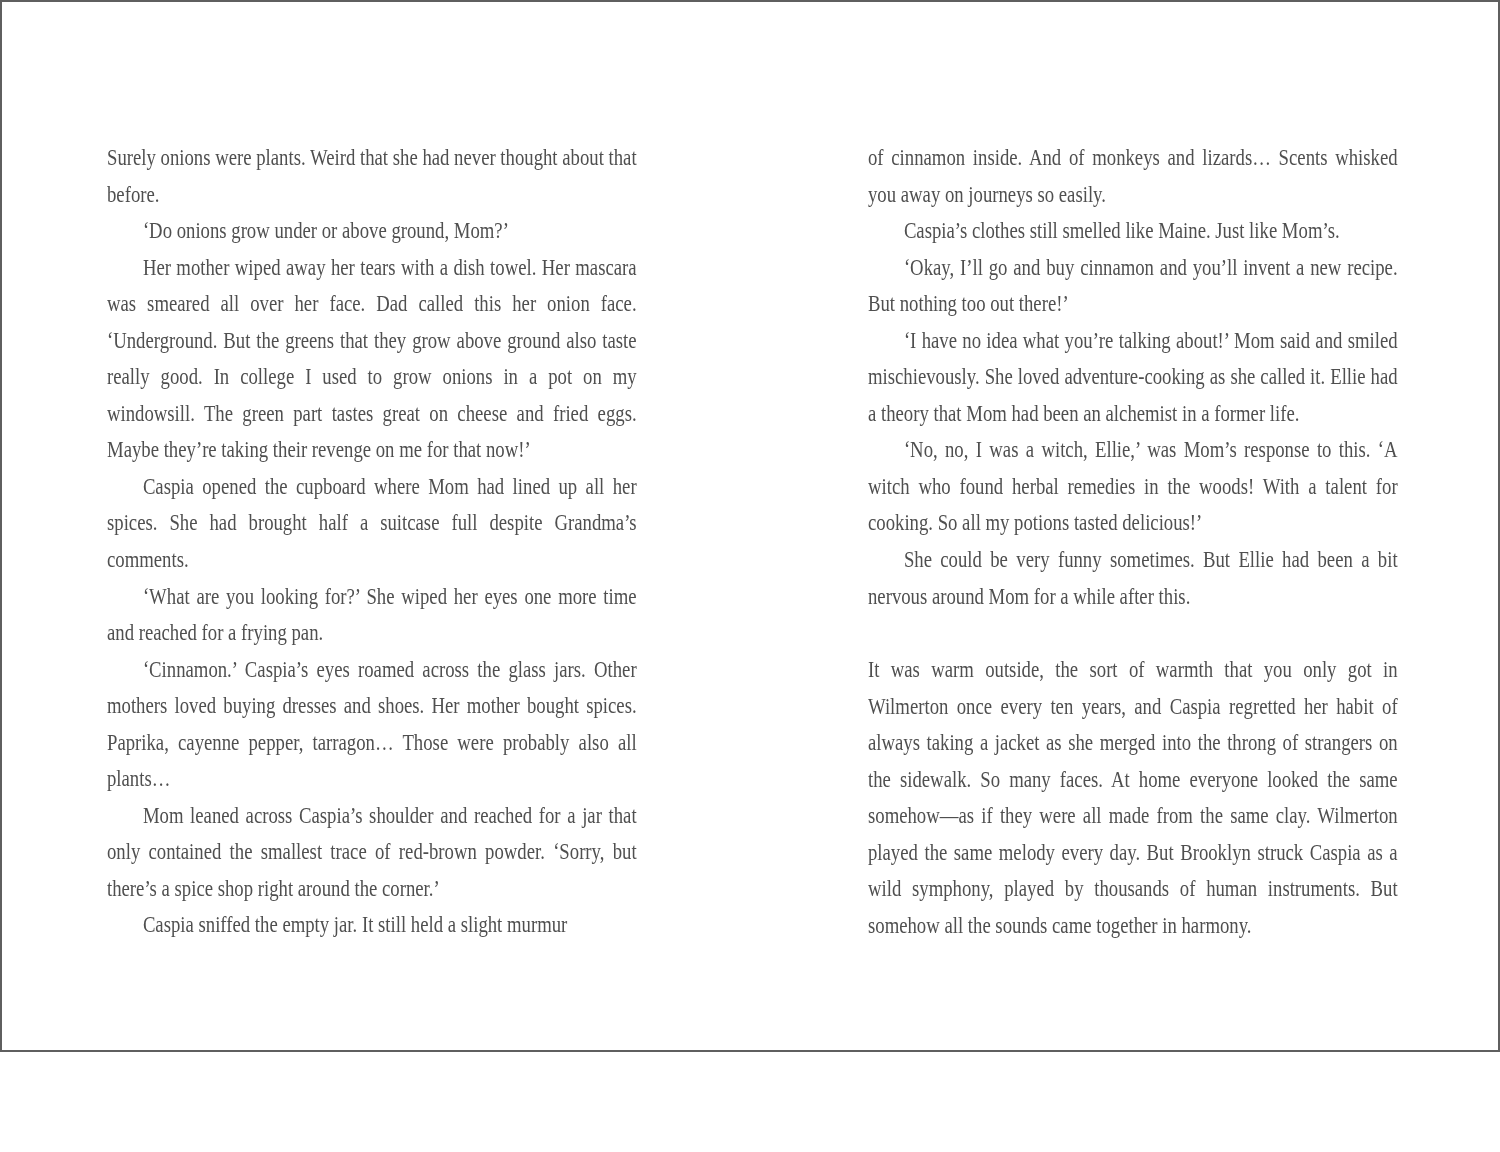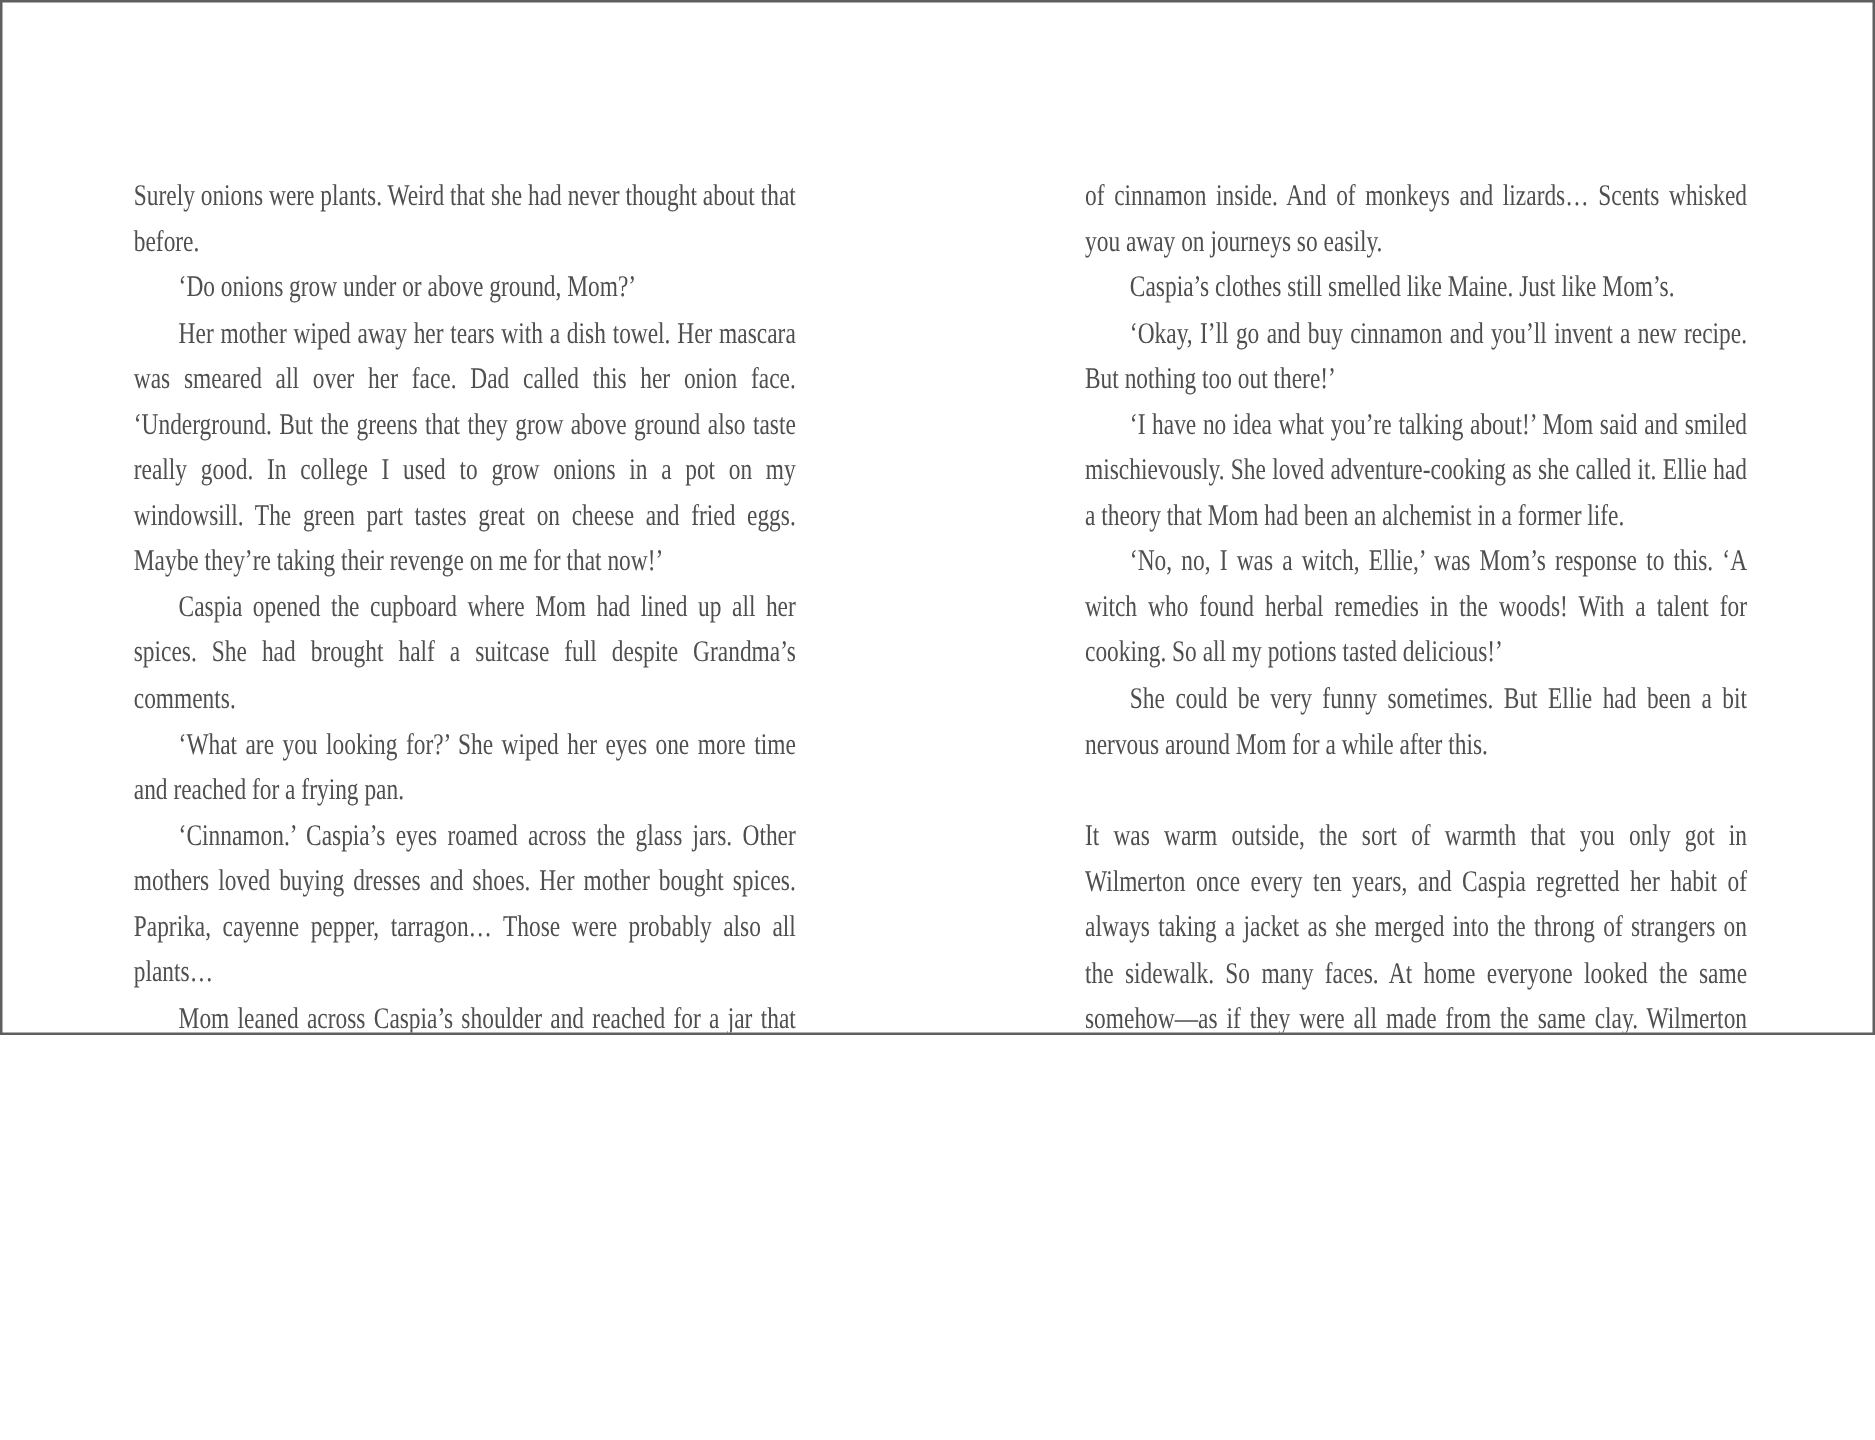--- a/index.html
+++ b/index.html
@@ -1,19 +1,19 @@
 <!DOCTYPE html>
 <html><head>
 <meta charset="utf-8">
 <style>
   html, body { margin: 0; padding: 0; background: #ffffff; }
   .spread {
     position: relative;
     width: 1500px;
-    height: 828px;
+    height: 1052px;
     background: #ffffff;
     border: 2px solid #5f5f5f;
     box-sizing: border-box;
     overflow: hidden;
     font-family: "Liberation Serif", "DejaVu Serif", serif;
   }
   .text-block {
     position: absolute;
     top: 137px;
     width: 679px;

